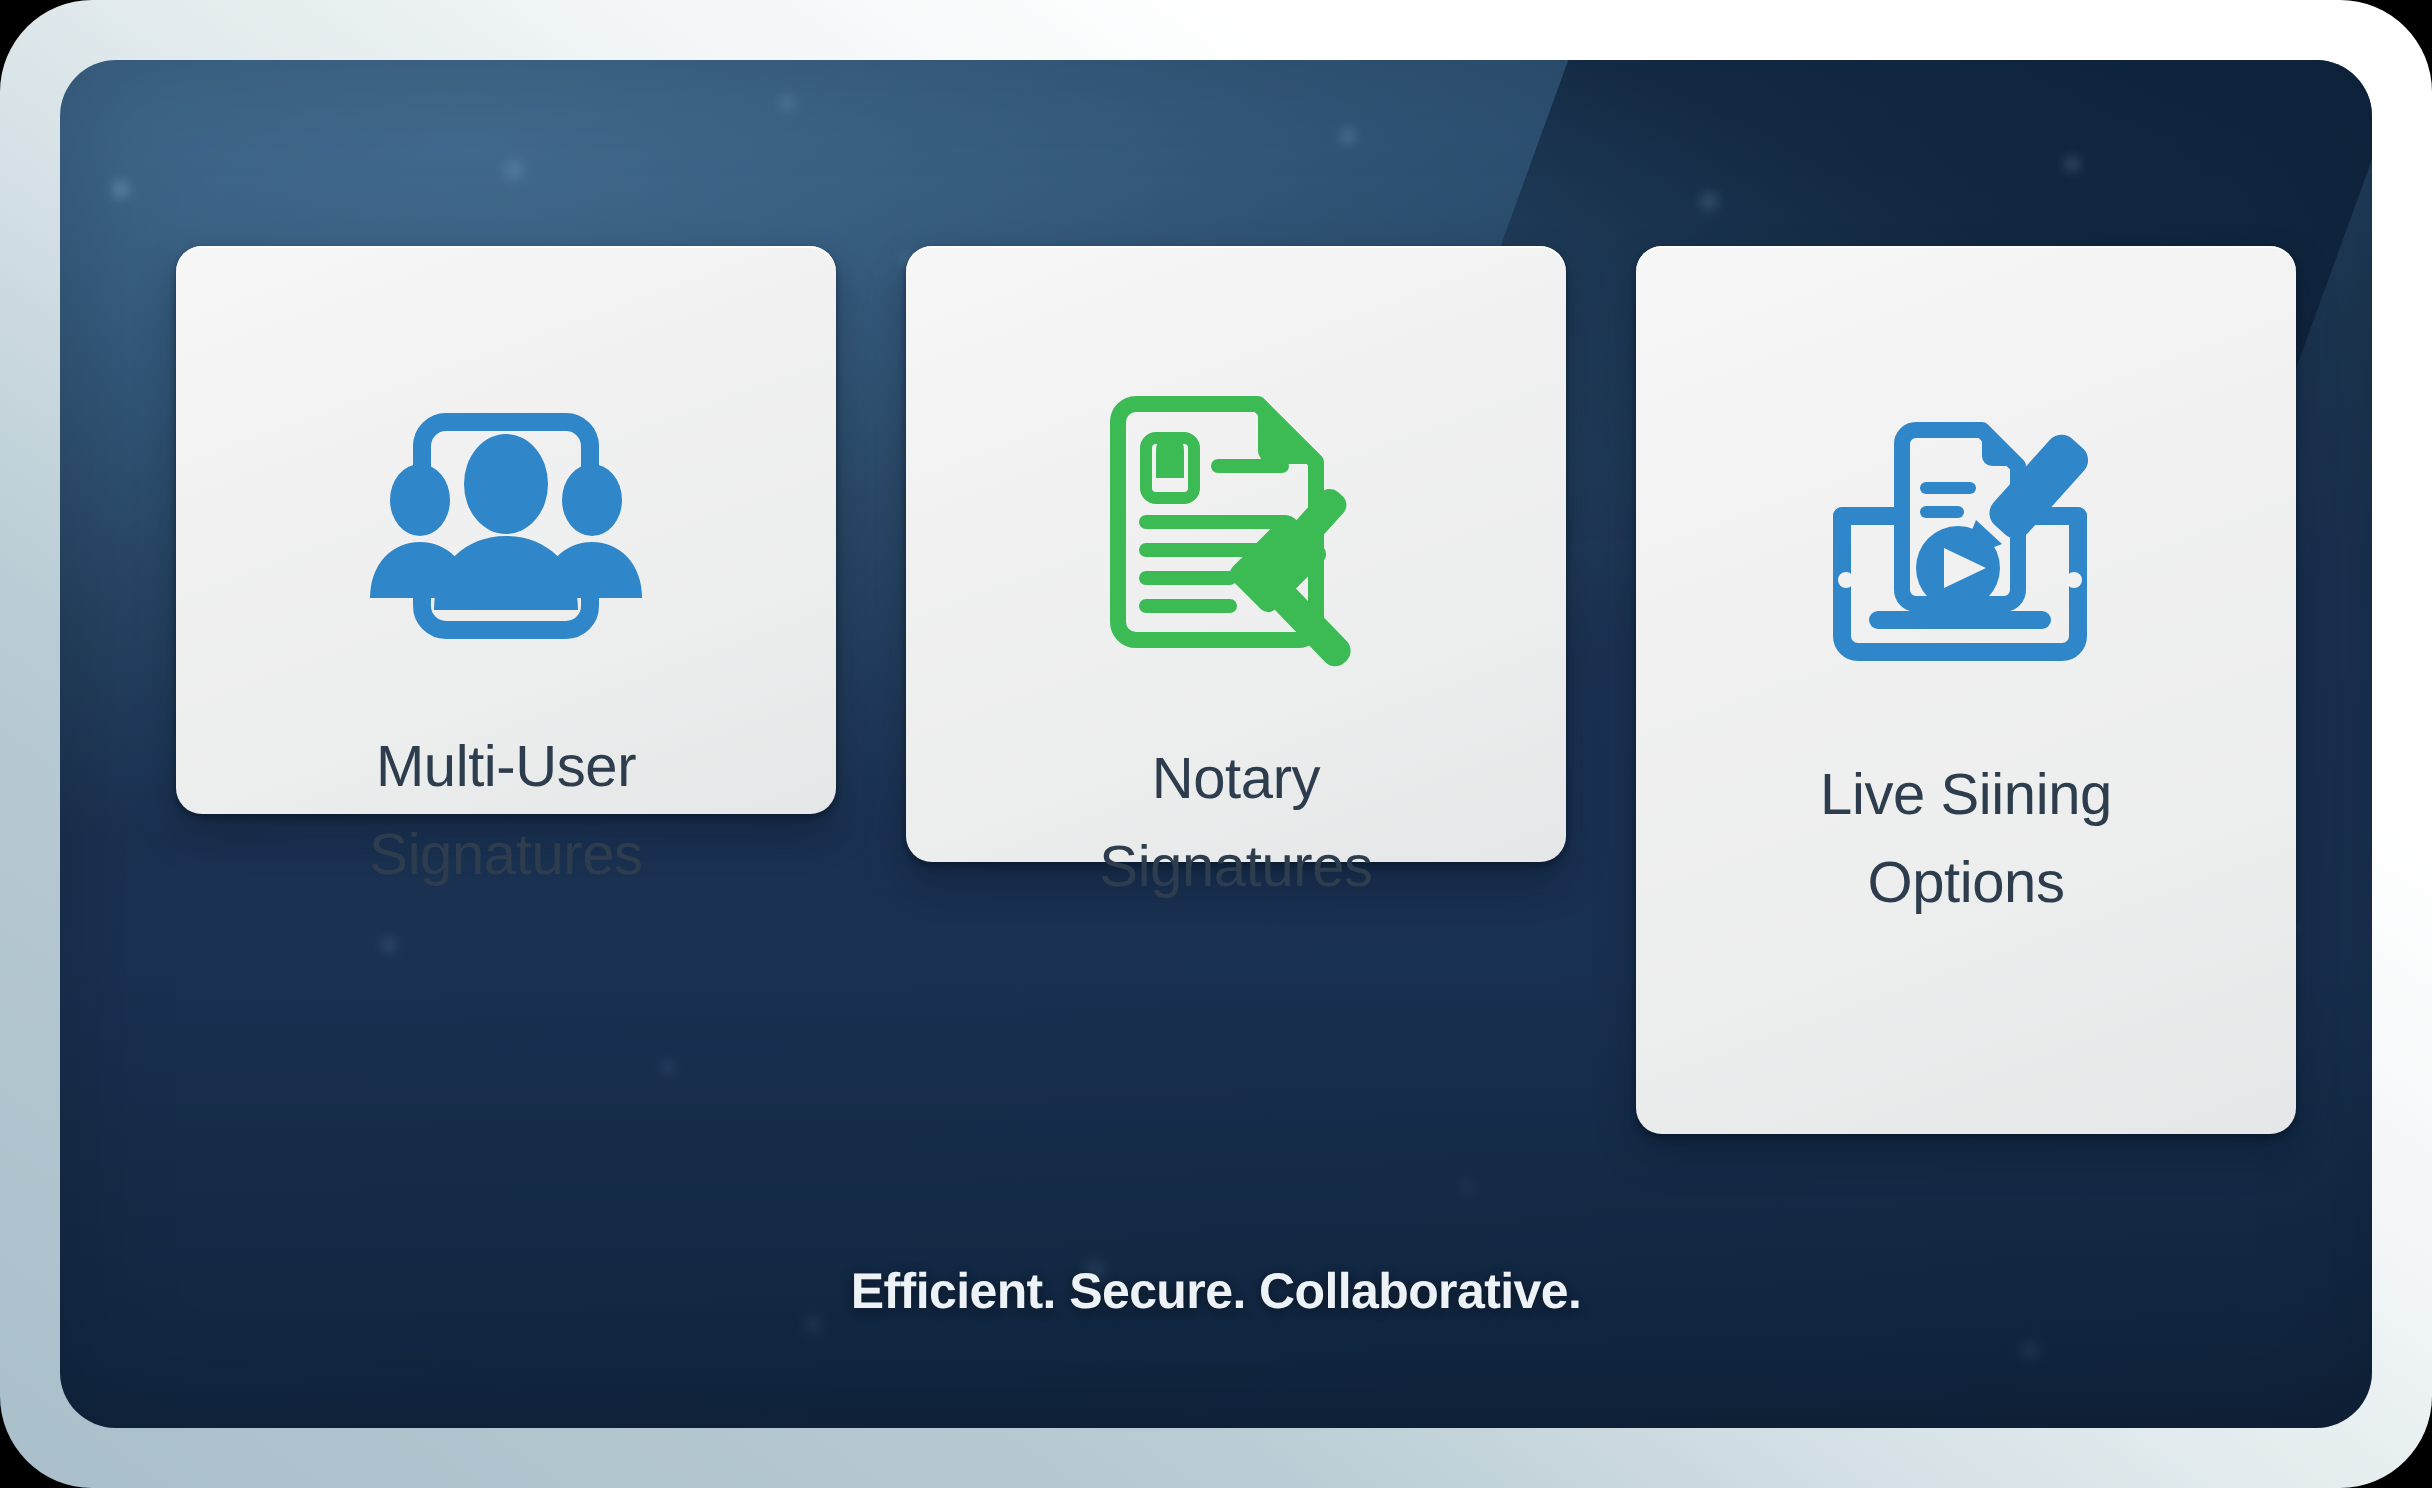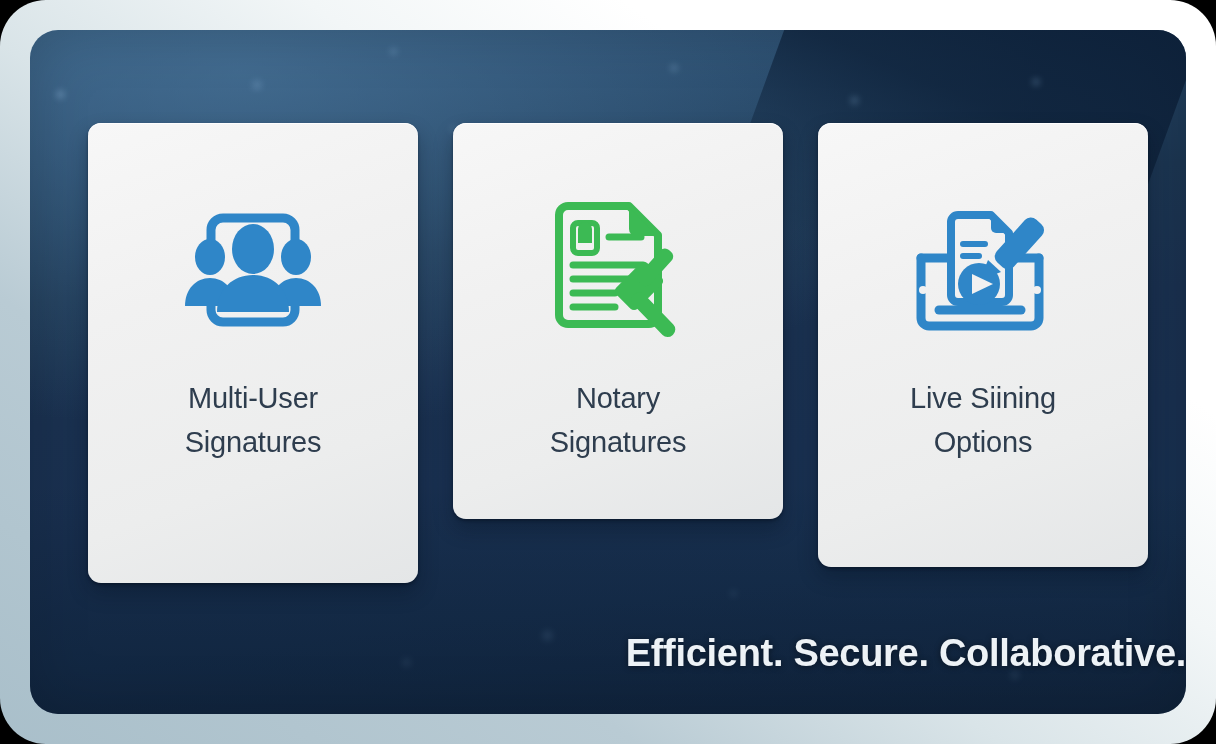--- a/index.html
+++ b/index.html
@@ -94,22 +94,22 @@
       0 10px 20px rgba(4,12,26,0.30),
       inset 0 1px 0 rgba(255,255,255,0.85);
     display: flex;
     flex-direction: column;
     align-items: center;
     justify-content: flex-start;
     padding-top: 72px;
   }
 
   
-  .card.c1 { height: 460px; }
-  .card.c2 { height: 396px; margin-top: 0px; }
+  .card.c1 { height: 284px; }
+  .card.c2 { height: 308px; margin-top: 0px; }
   .card.c3 { height: 444px; margin-top: 0px; }
 
   .icon-wrap {
     width: 150px; height: 150px;
     display: flex; align-items: center; justify-content: center;
   }
   .icon-wrap svg { display: block; }
 
   .card-label {
     margin-top: 32px;
@@ -120,22 +120,22 @@
     color: #2e3d4e;
     letter-spacing: -0.2px;
     white-space: pre-line;
   }
 
   
   #tagline {
     position: absolute;
     left: 0; right: 0;
     top: 602px;
-    text-align: right;
-    font-size: 38px;
+    text-align: center;
+    font-size: 25px;
     font-weight: 700;
     letter-spacing: -0.3px;
     color: #edf2f6;
     text-shadow: 0 1px 6px rgba(0,0,0,0.45);
   }
 </style>
 </head>
 <body>
 
 <div id="frame">

